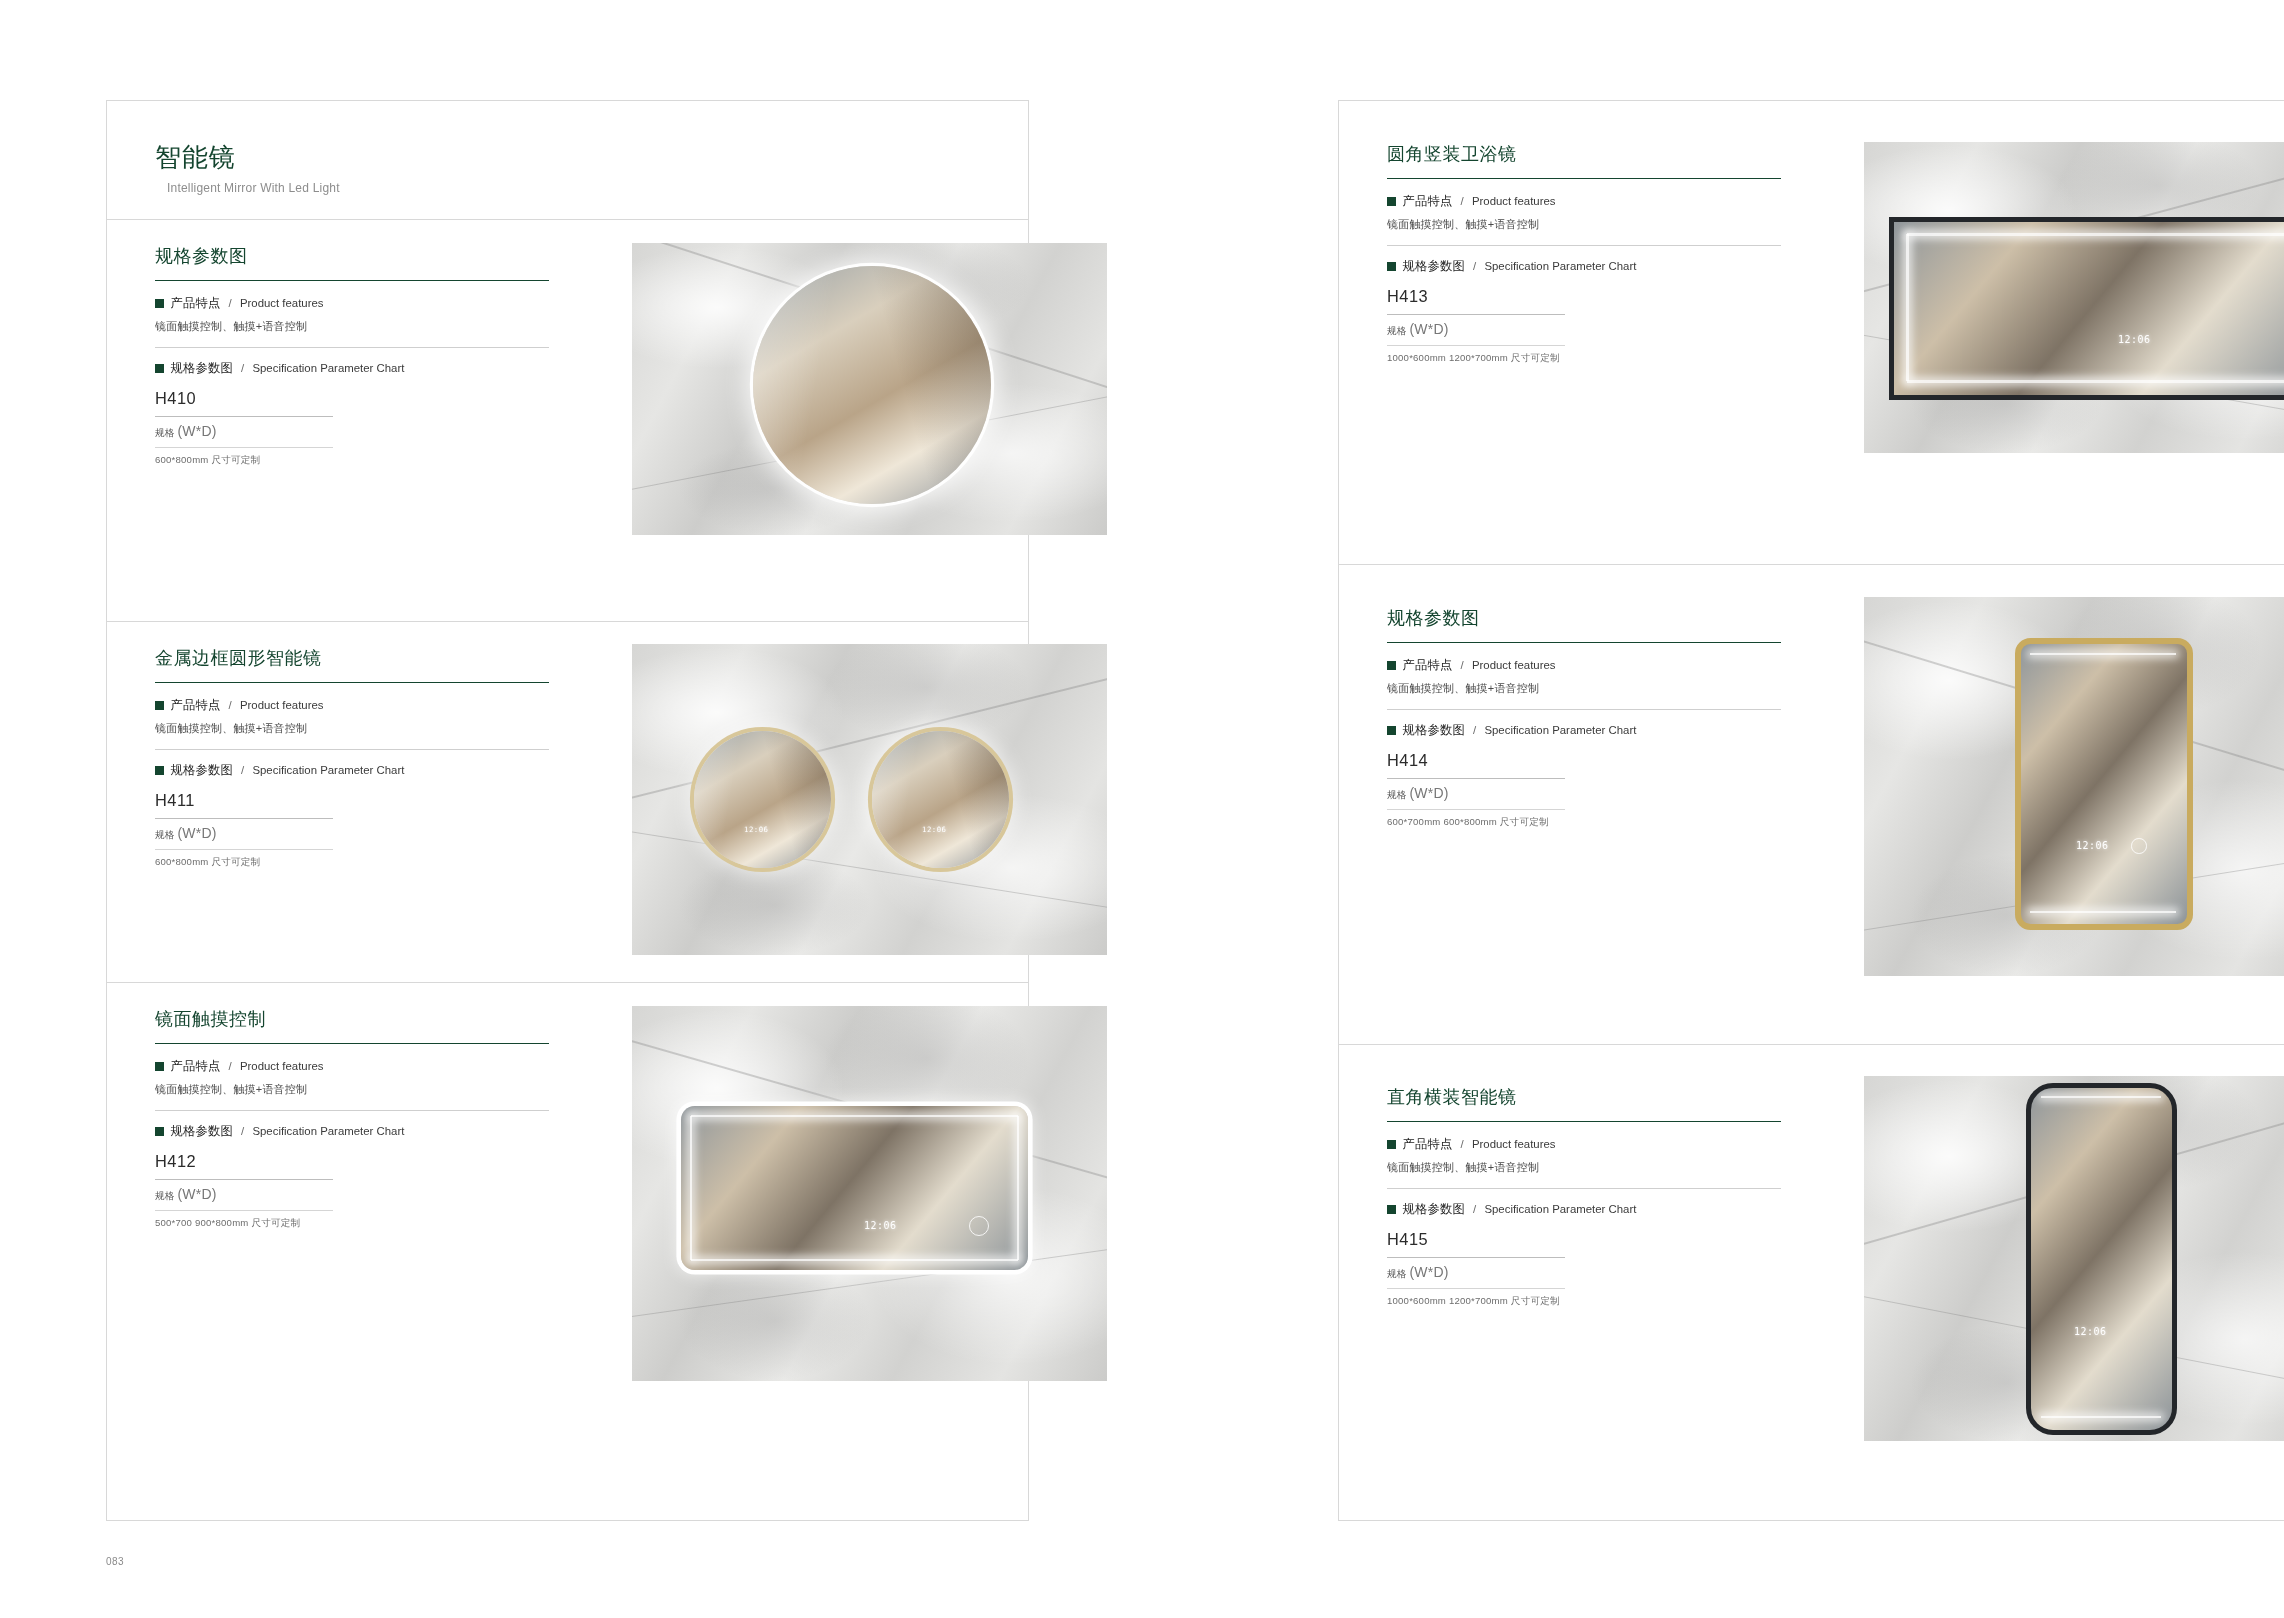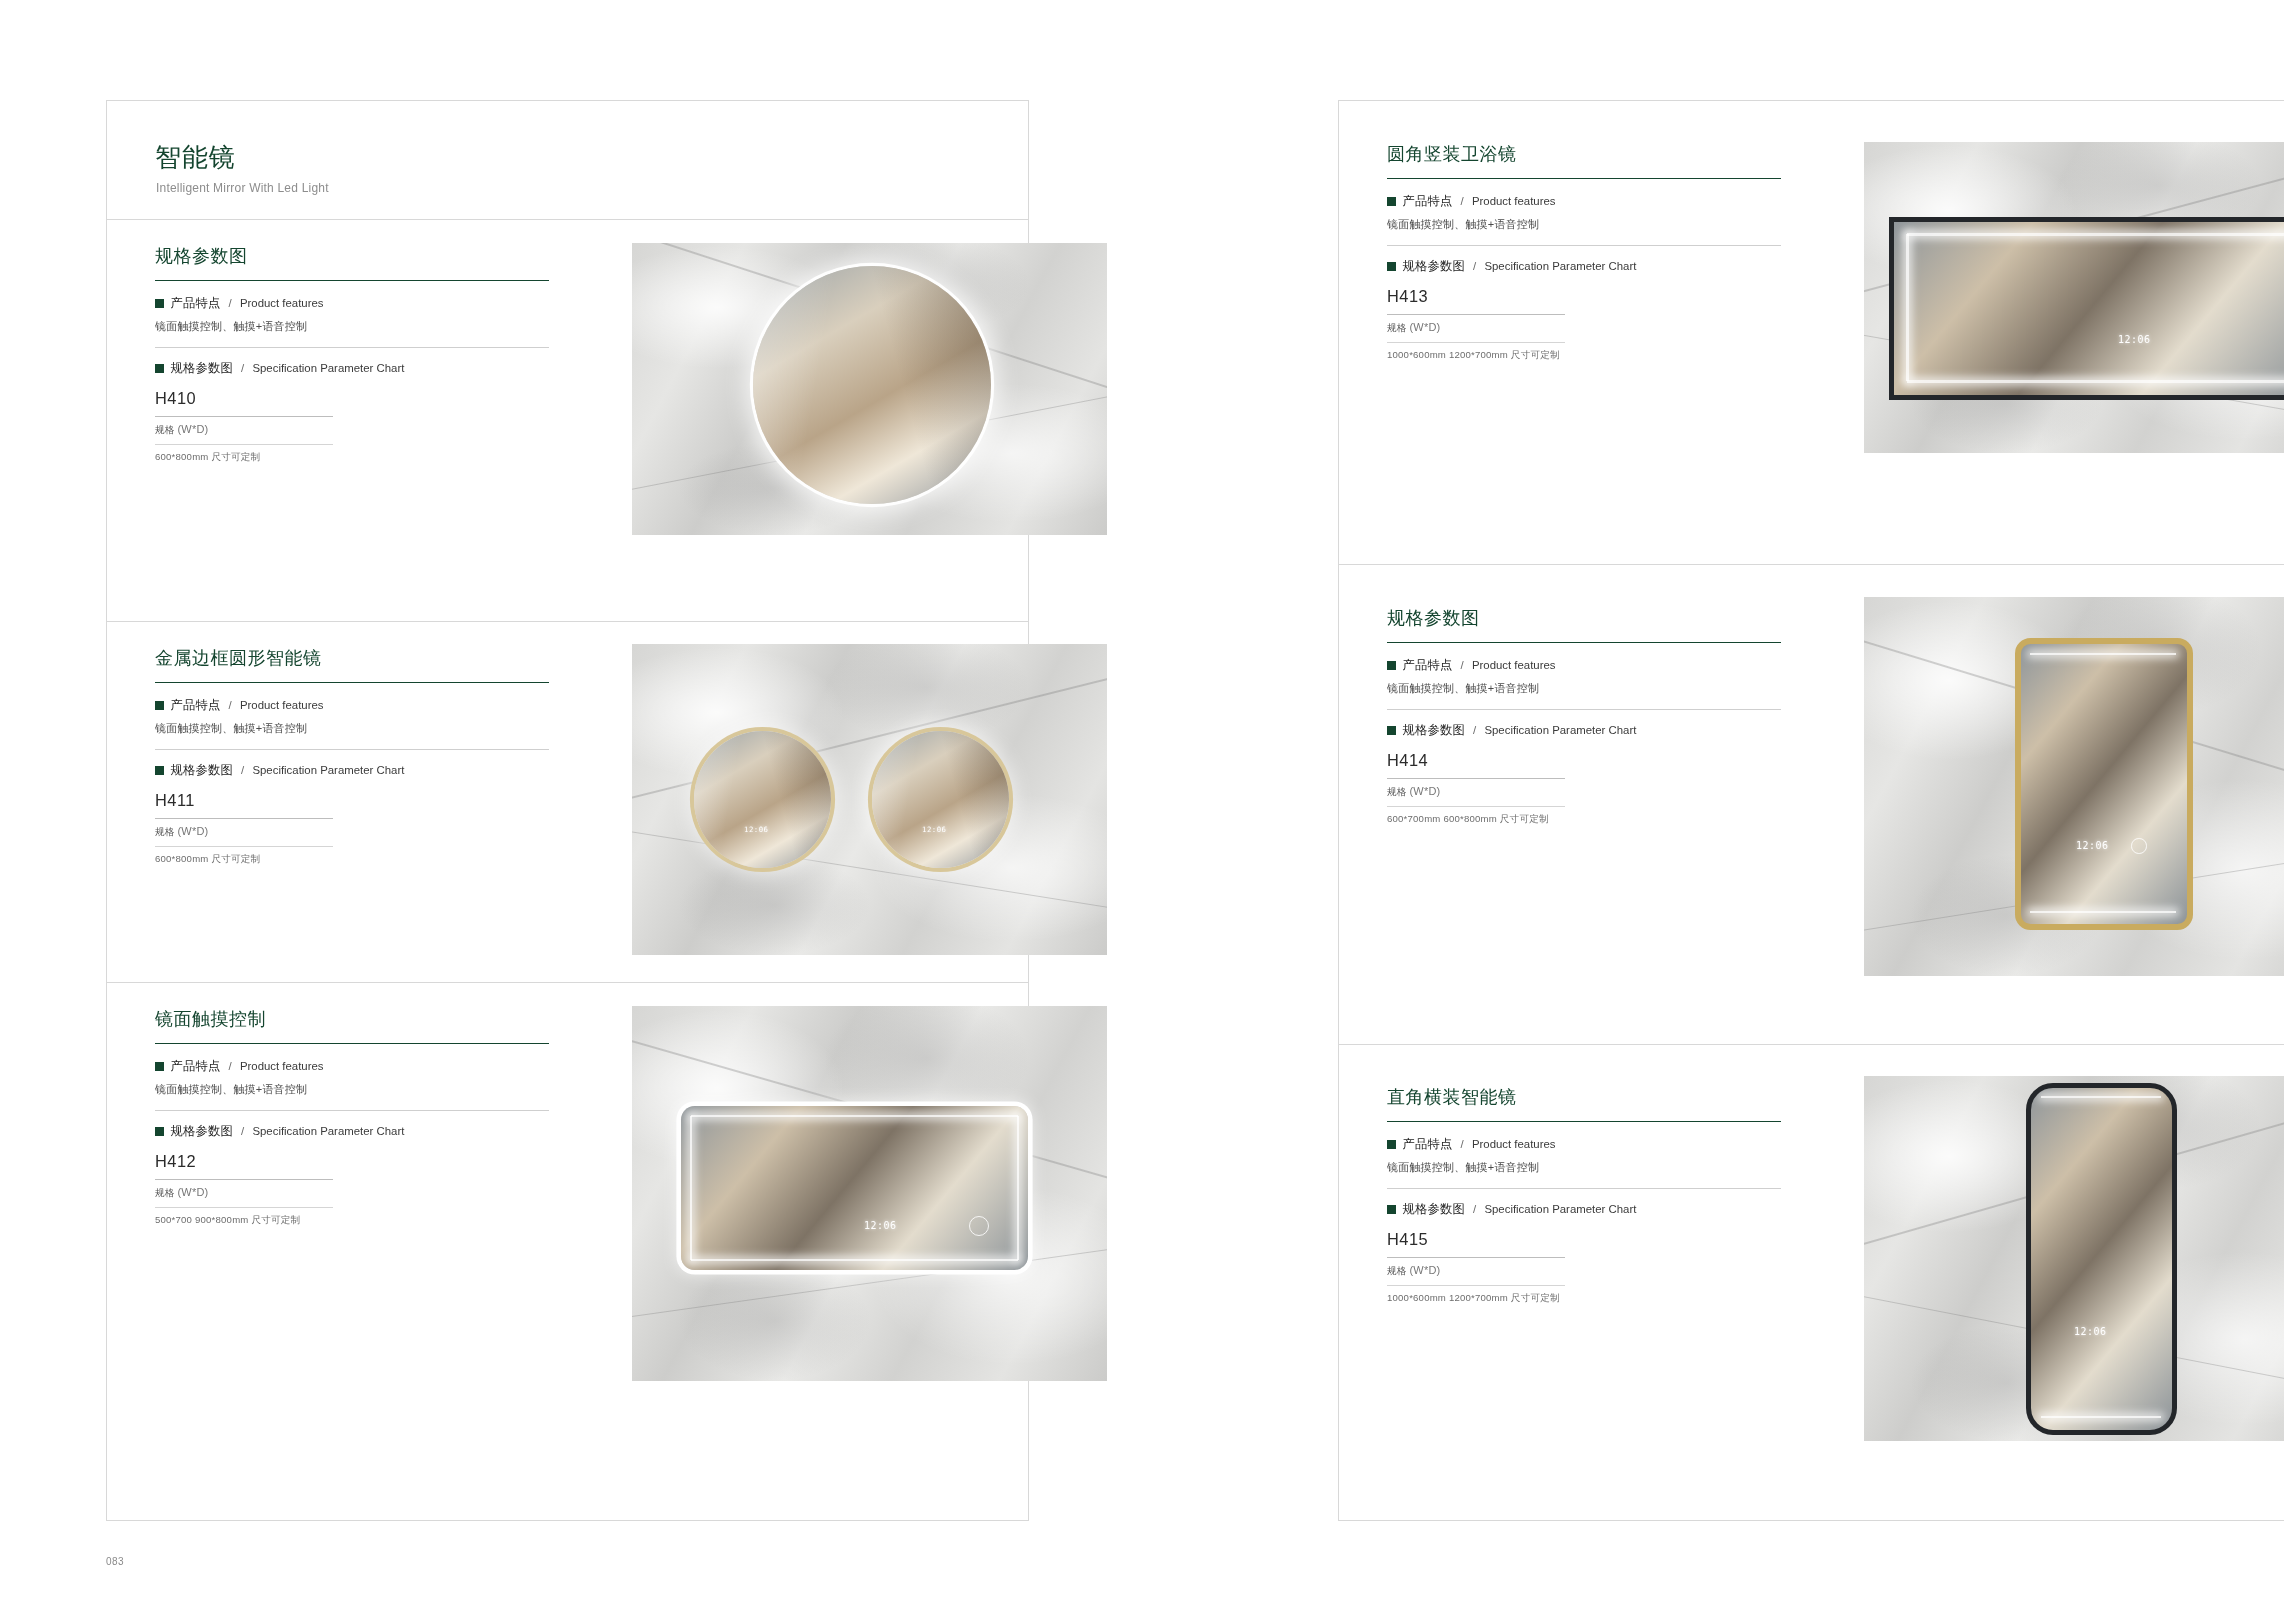--- a/index.html
+++ b/index.html
@@ -48,21 +48,21 @@
   }
   .hdr-title {
     position: absolute;
     left: 48px; top: 39px;
     font-size: 26px;
     color: #14452f;
     letter-spacing: 0.9px;
   }
   .hdr-sub {
     position: absolute;
-    left: 49px; top: 80px;
+    left: 60px; top: 80px;
     font-size: 12px;
     color: #8d8d8d;
     letter-spacing: 0.2px;
   }
 
   
   .block {
     position: absolute;
     left: 0;
     width: 100%;
@@ -133,21 +133,21 @@
     width: 178px;
   }
   .spec-head {
     font-size: 9.6px;
     color: #555;
     padding: 6.4px 0 6.4px 0;
     border-bottom: 0.5px solid #d5d5d5;
     width: 178px;
     letter-spacing: 0.2px;
   }
-  .spec-head .unit { font-size: 11px; color: #777; }
+  .spec-head .unit { font-size: 14px; color: #777; }
   .spec-val {
     font-size: 9.6px;
     color: #6d6d6d;
     padding-top: 6.4px;
     letter-spacing: 0.2px;
     width: 178px;
   }
 
   
   .photo {

